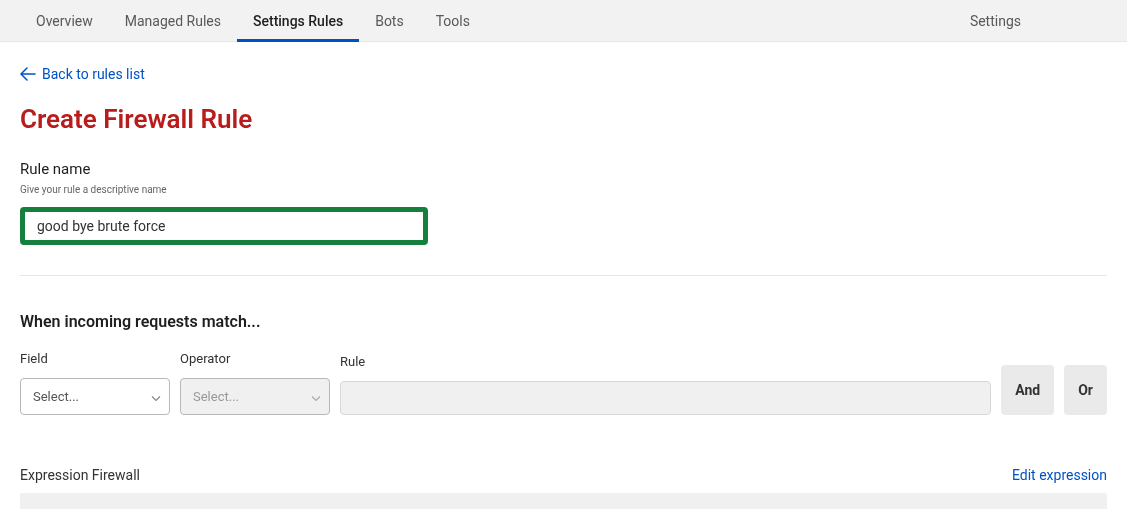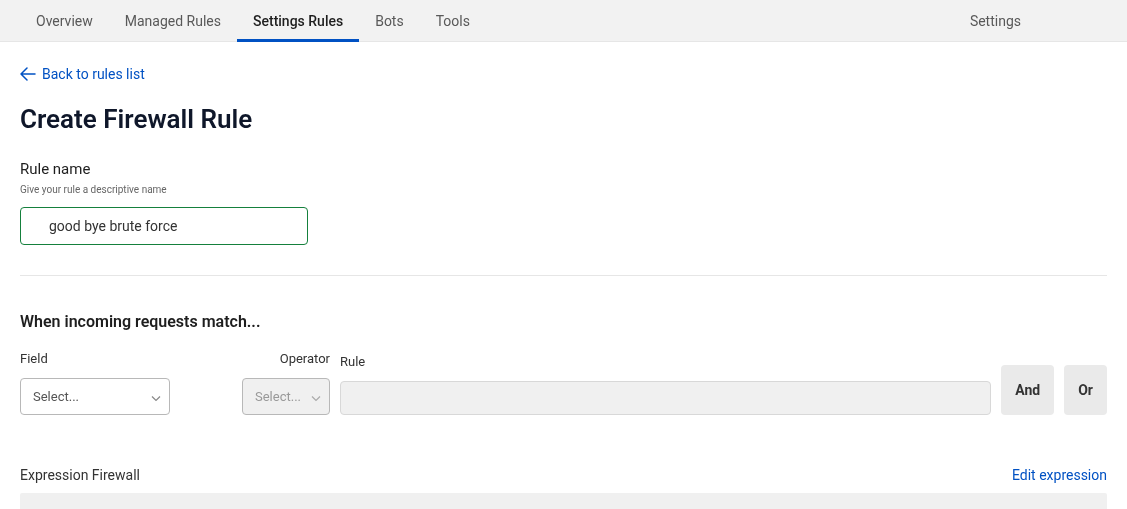--- a/index.html
+++ b/index.html
@@ -65,39 +65,39 @@
       cursor: pointer;
       gap: 6px;
       margin-bottom: 22px;
     }
     .back-arrow {
       display: inline-flex;
     }
     .page-title {
       font-size: 26px;
       font-weight: 600;
-      color: #0f172a;
+      color: #b91c1c;
       margin-bottom: 26px;
     }
     .field-label {
       font-size: 15px;
       color: #1e1e1e;
       margin-bottom: 6px;
     }
     .field-help {
       font-size: 10px;
       color: #666;
       margin-bottom: 12px;
     }
     .text-input {
-      width: 288px;
+      width: 408px;
       height: 38px;
-      border: 1px solid #15803d;
-      border-radius: 4px;
-      padding: 0 28px;
+      border: 5px solid #15803d;
+      border-radius: 4px;
+      padding: 0 12px;
       font-size: 14px;
       color: #333;
       outline: none;
     }
     .divider {
       border: none;
       border-top: 1px solid #e6e6e6;
       margin: 30px 0 36px 0;
     }
     .section-title {
@@ -139,21 +139,21 @@
       cursor: default;
     }
     .select .chev {
       position: absolute;
       right: 8px;
       top: 50%;
       transform: translateY(-50%);
       color: #888;
     }
     .col-field { width: 150px; }
-    .col-operator { width: 150px; align-items: flex-end; }
+    .col-operator { width: 150px; }
     .col-value { flex: 1; }
     .value-input {
       height: 34px;
       border: 1px solid #d8d8d8;
       border-radius: 4px;
       background: #f0f0f0;
       padding: 0 12px;
       font-size: 13px;
       width: 100%;
       outline: none;

